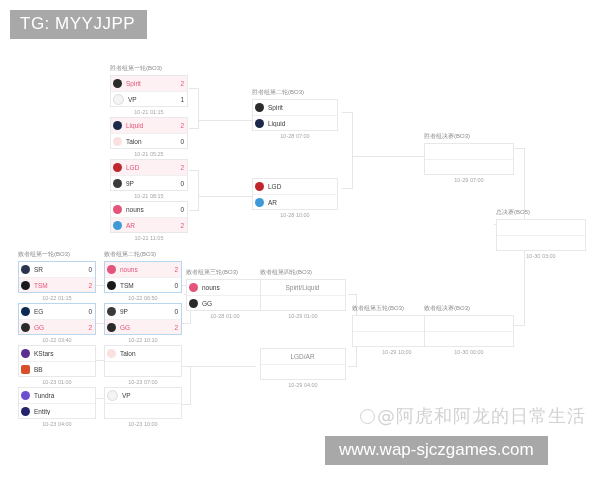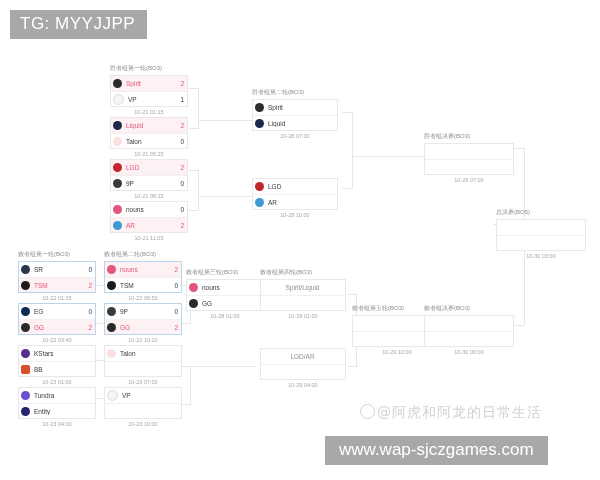--- a/index.html
+++ b/index.html
@@ -97,21 +97,21 @@
   .box.wide{ width:86px; }
   .when.wide{ width:86px; }
   .box.xwide{ width:90px; }
   .when.xwide{ width:90px; }
 
   
   .wm-weibo{
     position:absolute;
     left:360px;top:404px;
     color:#d2d2d4;
-    font-size:14px;
+    font-size:18px;
     letter-spacing:1px;
     white-space:nowrap;
     font-family:"DejaVu Sans",sans-serif;
   }
   .wm-weibo .bi{
     display:inline-block;
     width:13px;height:13px;
     border:1.4px solid #d2d2d4;
     border-radius:50%;
     margin-right:2px;

